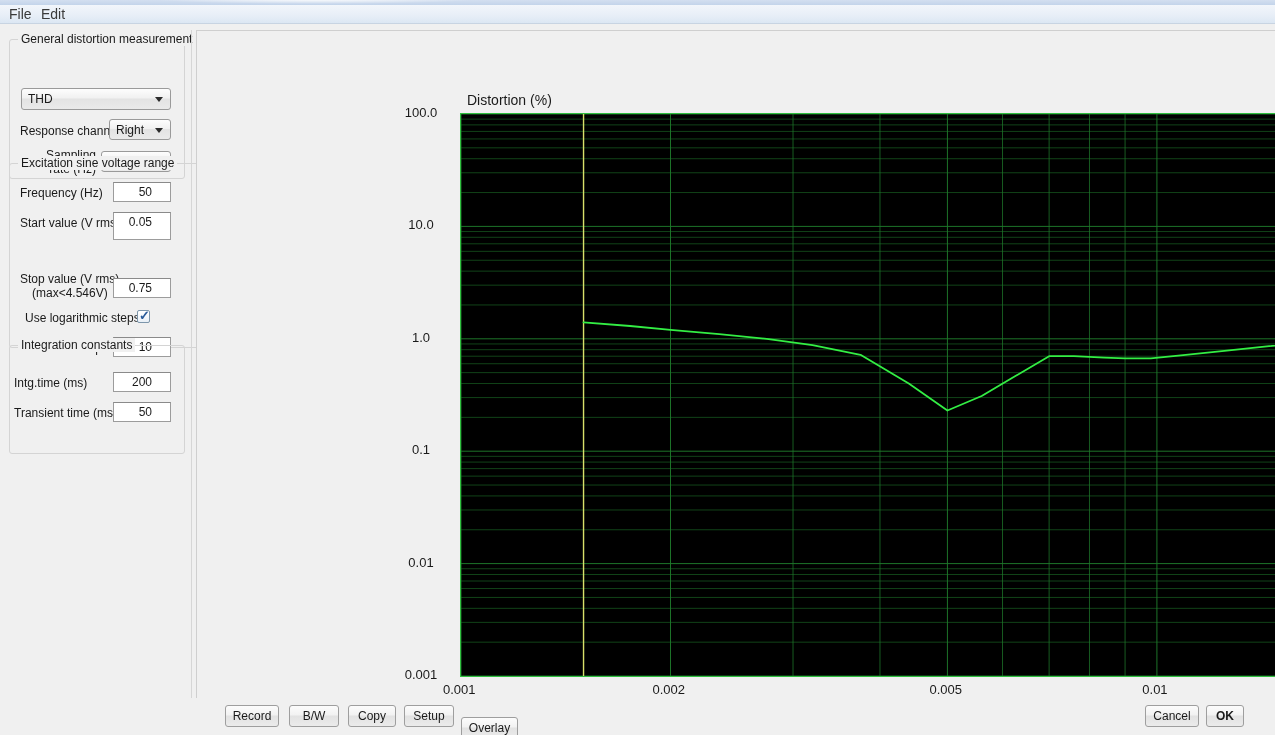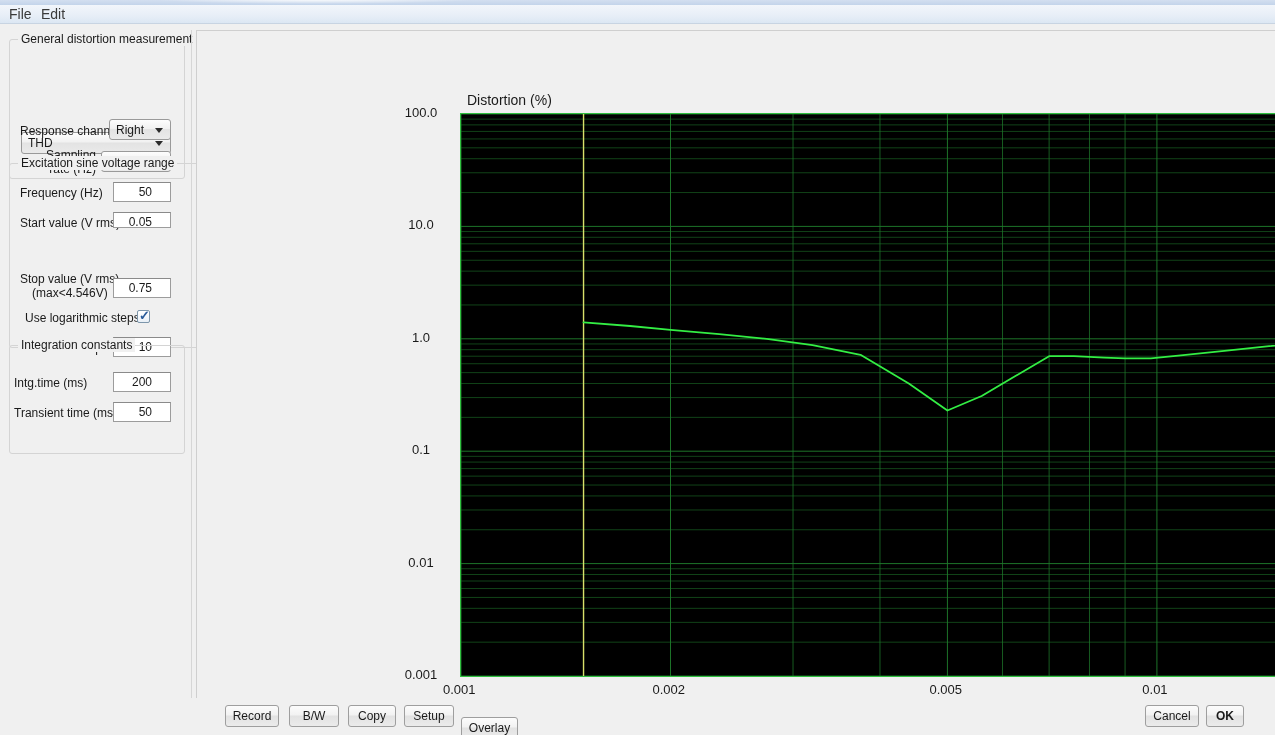--- a/index.html
+++ b/index.html
@@ -141,21 +141,21 @@
     <div class="menuitem menu-file">File</div>
     <div class="menuitem menu-edit">Edit</div>
   </div>
   <div class="topstrip"></div>
 
   <div class="leftcol">
 
     <div class="group" style="left:9px;top:9px;width:174px;height:138px;">
       <div class="group-legend">General distortion measurement</div>
     </div>
-    <div class="combo" style="left:21px;top:58px;width:150px;height:22px;margin-top:44px;">
+    <div class="combo" style="left:21px;top:58px;width:150px;height:22px;">
       <span class="ctext">THD</span>
       <span class="carrow"></span>
     </div>
     <div class="lbl" style="left:20px;top:94px;">Response channel</div>
     <div class="combo" style="left:109px;top:89px;width:62px;height:21px;">
       <span class="ctext">Right</span>
       <span class="carrow"></span>
     </div>
     <div class="lbl r" style="left:0px;top:118px;width:96px;">Sampling</div>
     <div class="lbl r" style="left:0px;top:132px;width:96px;">rate (Hz)</div>
@@ -164,21 +164,21 @@
       <span class="carrow"></span>
     </div>
 
     <div class="group" style="left:9px;top:133px;width:174px;height:183px;padding-left:32px;">
       <div class="group-legend">Excitation sine voltage range</div>
     </div>
     <div class="lbl" style="left:20px;top:156px;">Frequency (Hz)</div>
     <div class="tbox" style="left:113px;top:152px;width:58px;height:20px;">50</div>
 
     <div class="lbl" style="left:20px;top:186px;">Start value (V rms)</div>
-    <div class="tbox" style="left:113px;top:182px;width:58px;height:16px;">0.05</div>
+    <div class="tbox" style="left:113px;top:182px;width:58px;height:28px;">0.05</div>
 
     <div class="lbl" style="left:20px;top:242px;">Stop value (V rms)</div>
     <div class="lbl" style="left:32px;top:256px;">(max&lt;4.546V)</div>
     <div class="tbox" style="left:113px;top:248px;width:58px;height:20px;">0.75</div>
 
     <div class="lbl" style="left:25px;top:281px;">Use logarithmic steps</div>
     <div class="cbox" style="left:137px;top:280px;">
       <span class="tick">✓</span>
     </div>
 

